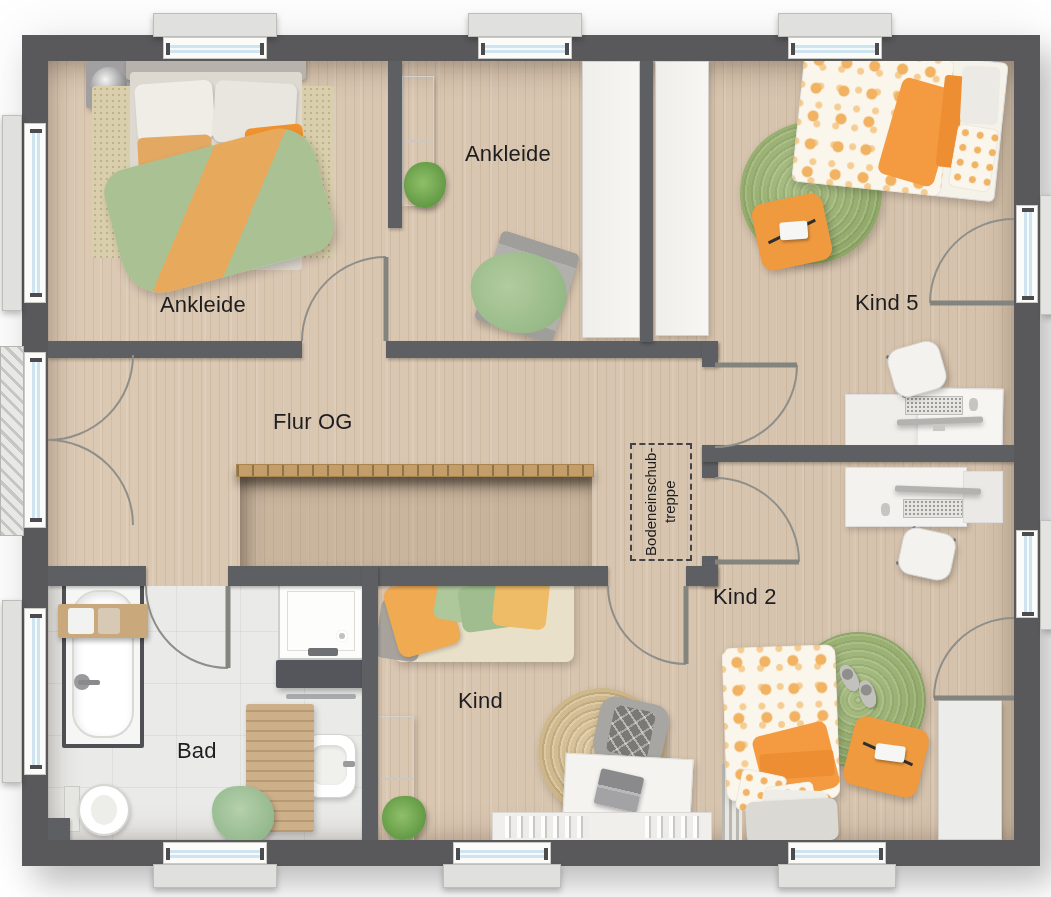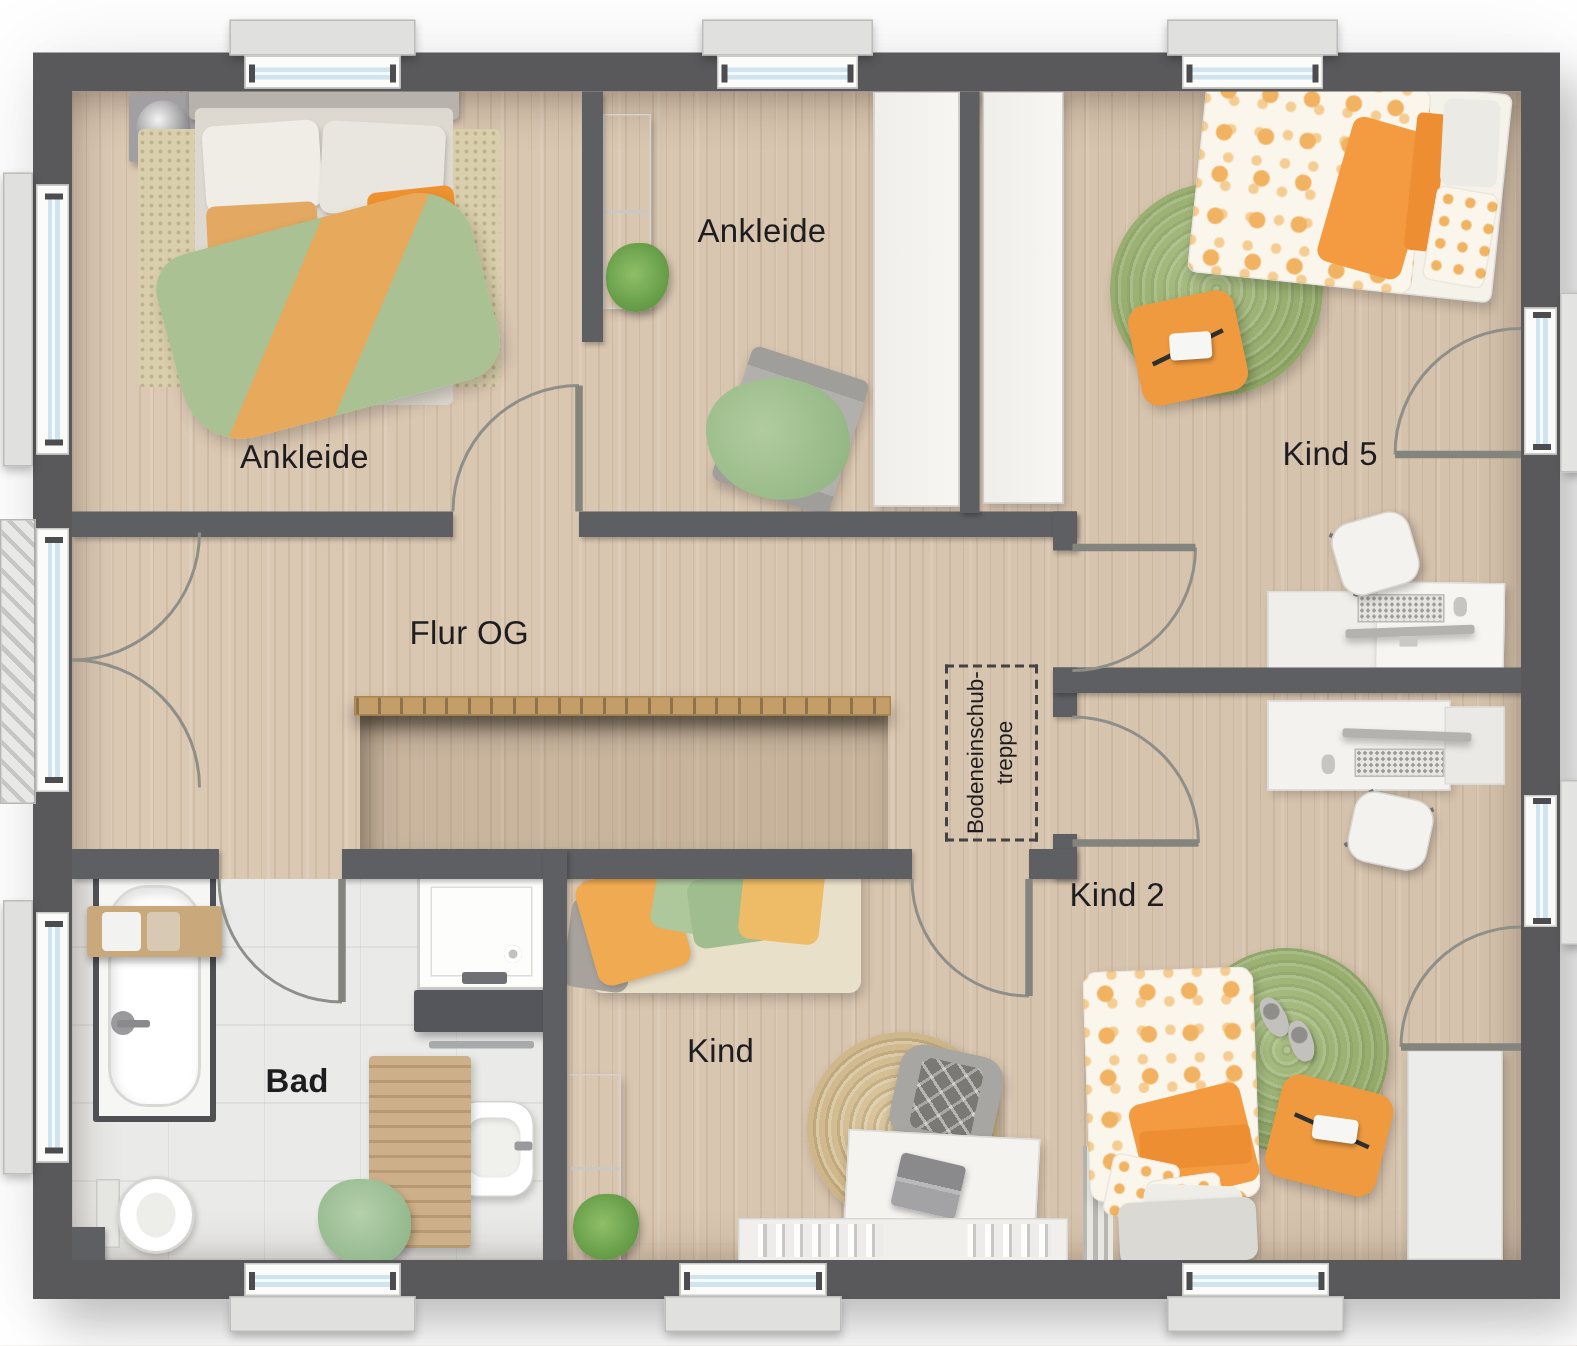--- a/index.html
+++ b/index.html
@@ -300,21 +300,21 @@
       <line x1="715" y1="562" x2="799" y2="562"></line>
       <line x1="930" y1="303" x2="1014" y2="303"></line>
       <line x1="934" y1="698" x2="1014" y2="698"></line>
     </g>
   </svg>
 
   <div class="room-label" style="left:160px;top:292px;">Ankleide</div>
   <div class="room-label" style="left:465px;top:141px;">Ankleide</div>
   <div class="room-label" style="left:855px;top:290px;">Kind 5</div>
   <div class="room-label" style="left:234px;top:409px;margin-left:39px;">Flur OG</div>
-  <div class="room-label" style="left:177px;top:708px;font-weight:bold;">Bad</div>
+  <div class="room-label" style="left:177px;top:738px;">Bad</div>
   <div class="room-label" style="left:458px;top:688px;">Kind</div>
   <div class="room-label" style="left:713px;top:584px;">Kind 2</div>
 
   <div class="abs attic-box" style="left:630px;top:443px;width:62px;height:118px;">
     <div class="attic-label">
       <div>Bodeneinschub-</div>
       <div>treppe</div>
     </div>
   </div>
 

